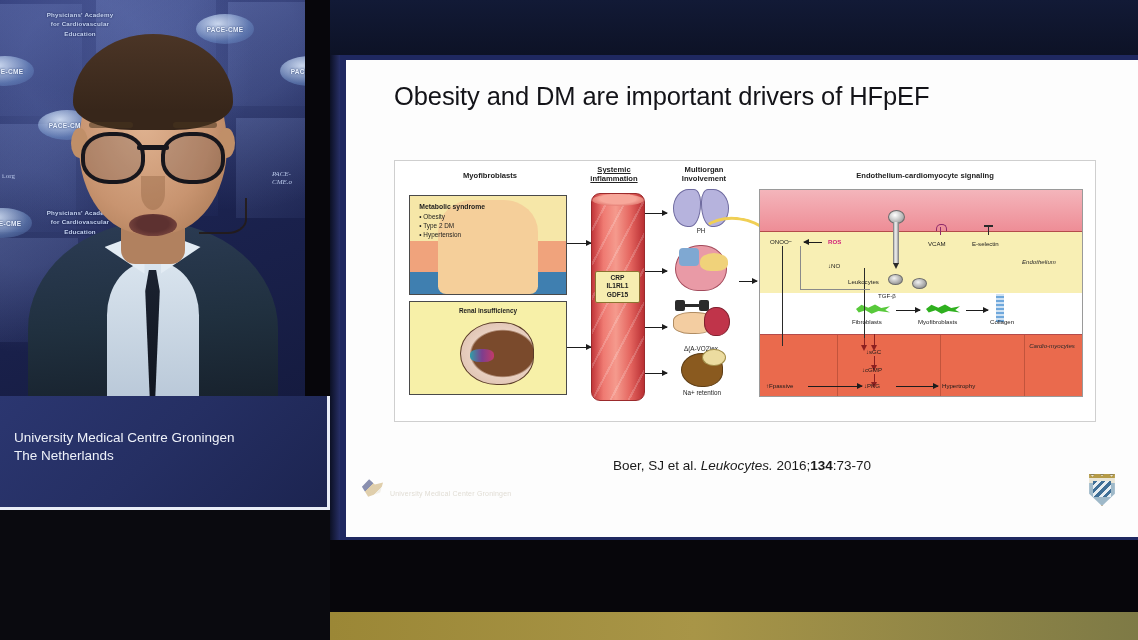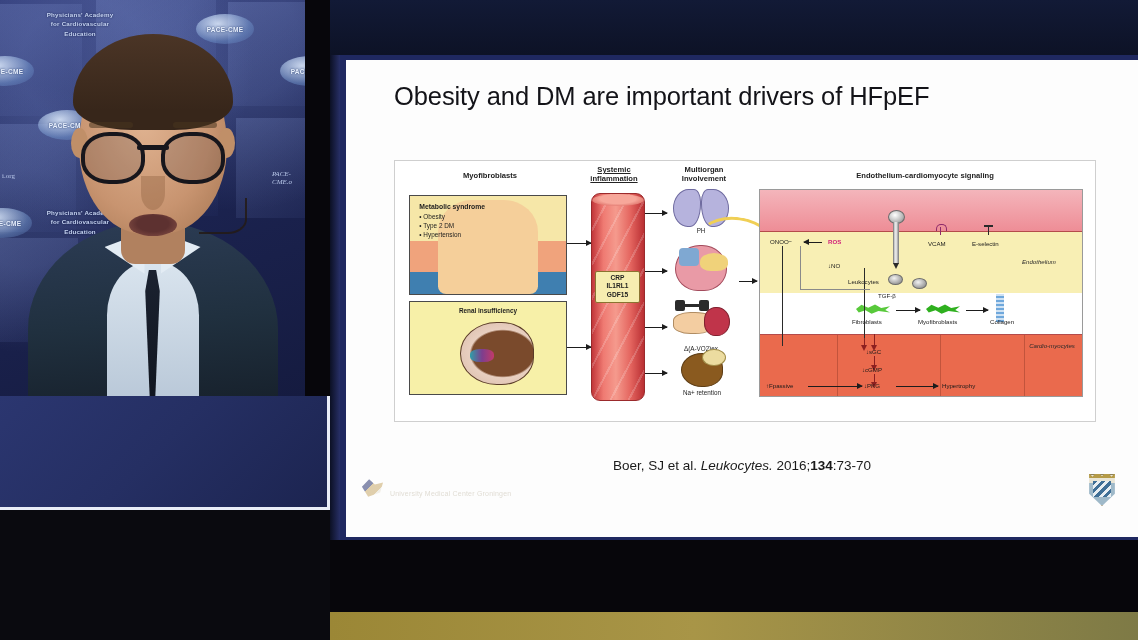--- a/index.html
+++ b/index.html
@@ -273,20 +273,24 @@
       <div class="lens l"></div>
       <div class="bridge"></div>
       <div class="lens r"></div>
     </div>
     <div class="sp-nose"></div>
     <div class="sp-mouth"></div>
     <div class="sp-mic"></div>
   </div>
 
   <div class="nameplate">
+    <div class="np-aff">
+      <div>University Medical Centre Groningen</div>
+      <div>The Netherlands</div>
+    </div>
   </div>
 
   <div class="slide-frame"></div>
   <div class="rail"></div>
 
   <div class="slide">
 
     <div class="slide-title">
       <div>Obesity and DM are important drivers of HFpEF</div>
     </div>

